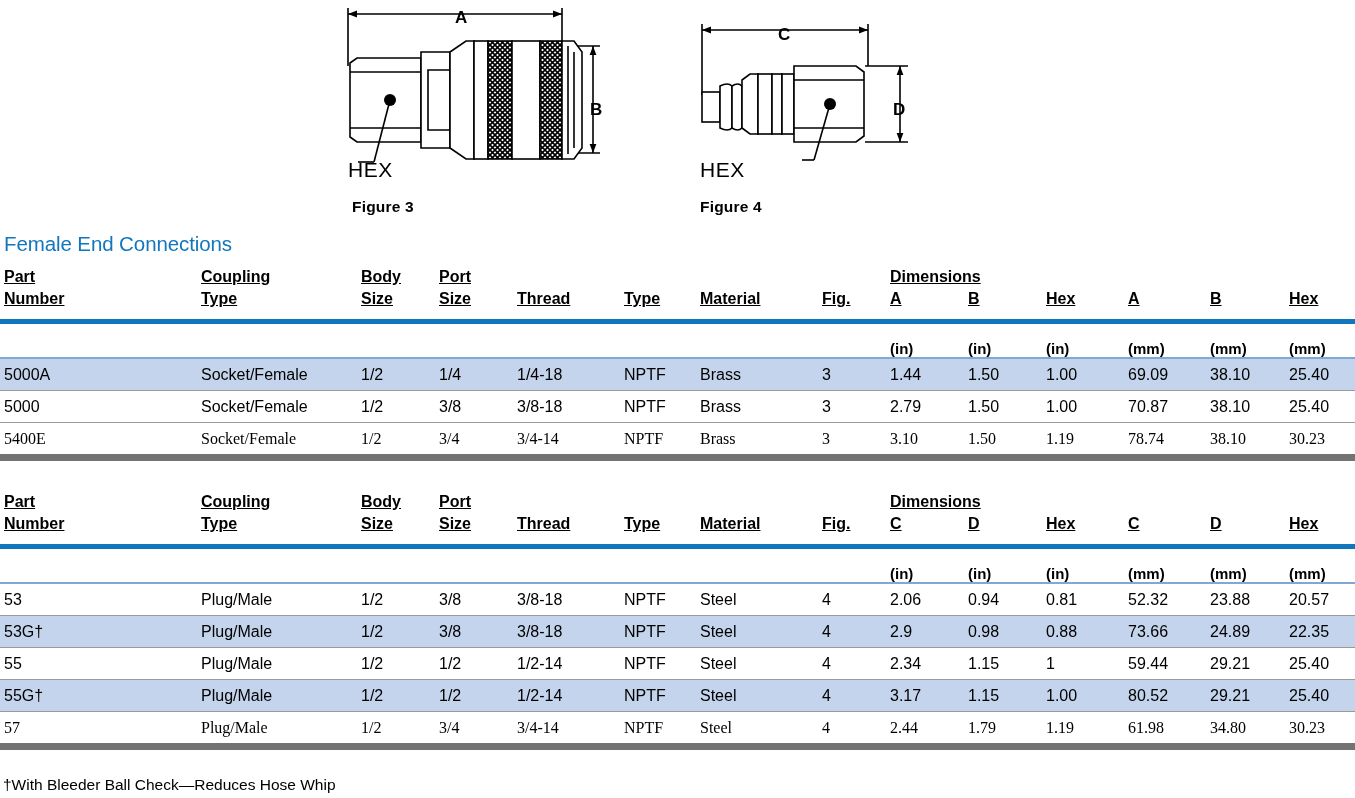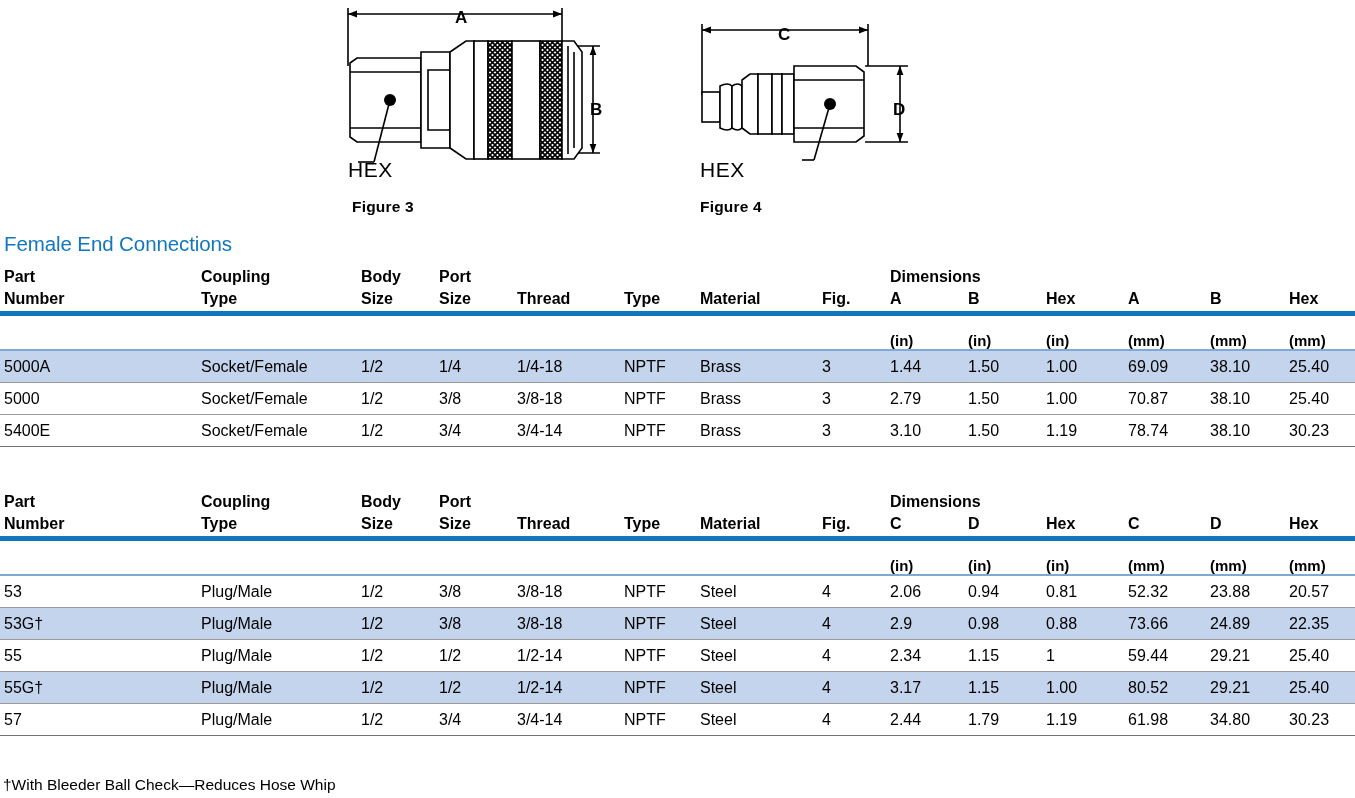--- a/index.html
+++ b/index.html
@@ -99,21 +99,22 @@
     vertical-align: bottom;
     white-space: nowrap;
   }
 
   
   .hdr-row th {
     font-weight: bold;
     font-size: 16px;
     line-height: 22px;
     height: 48px;
-    padding-bottom: 1px;
+    padding-bottom: 9px;
+    text-decoration: underline;
   }
   .hdr-row th .line2 { display: block; }
   .hdr-group {
     font-weight: bold;
     font-size: 16px;
     line-height: 22px;
   }
 
   
   .rule-blue td {
@@ -139,21 +140,21 @@
   .body-row td {
     height: 31px;
     font-size: 16px;
     line-height: 31px;
     padding-top: 0;
     padding-bottom: 0;
     vertical-align: middle;
     border-bottom: 1px solid #9a9a9a;
   }
   .body-row.shaded td { background: #C3D4EC; }
-  .body-row.last td { border-bottom: 1px solid #737373; }
+  .body-row.last td { border-bottom: 7px solid #737373; font-family: Liberation Serif, serif; }
 
   
   #footnote {
     position: absolute;
     left: 3px;
     top: 776px;
     font-size: 15.5px;
     color: #000;
   }
 </style>

